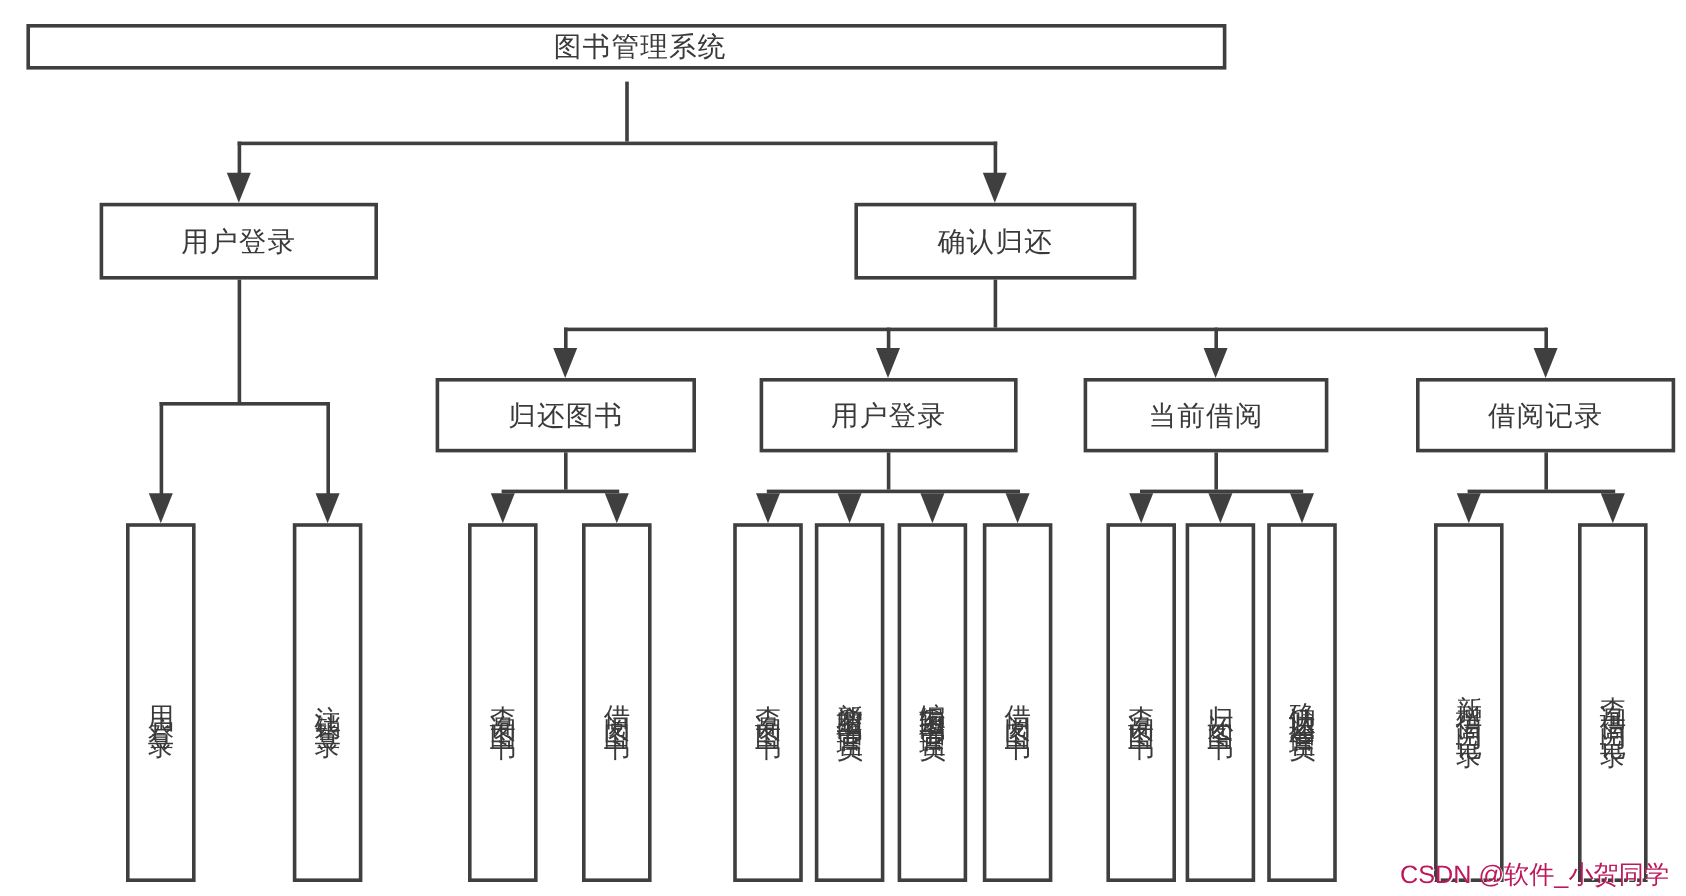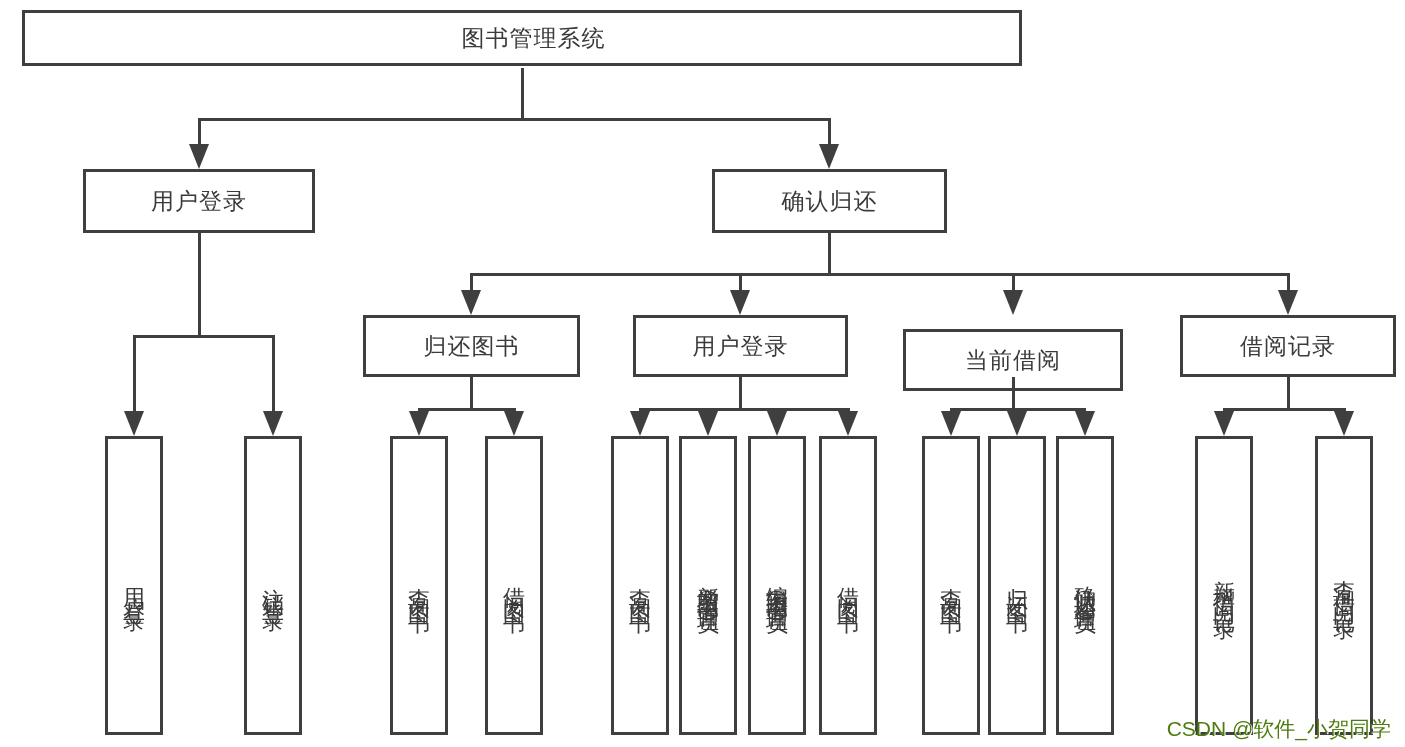--- a/index.html
+++ b/index.html
@@ -20,29 +20,29 @@
   .hline, .vline { position:absolute; background:#3f3f3f; }
   .hline { height:3px; }
   .vline { width:3px; }
   .arrow {
     position:absolute; width:0; height:0;
     border-left:10px solid transparent; border-right:10px solid transparent;
     border-top:25px solid #3f3f3f;
   }
   .watermark {
     position:absolute; right:14px; bottom:4px;
-    font-size:21px; color:#4d7c0f; text-shadow:1px 1px 0 #ffffff;
+    font-size:21px; color:#be185d; text-shadow:1px 1px 0 #ffffff;
   }
 </style>
 </head>
 <body>
 
 <div class="canvas">
 
-  <div class="node node-h" style="left:22px; top:10px; width:1000px; height:56px;padding-left:23px;">图书管理系统</div>
+  <div class="node node-h" style="left:22px; top:20px; width:1000px; height:38px;padding-left:23px;">图书管理系统</div>
 
   <div class="vline" style="left:521px; top:68px; height:50px;"></div>
   <div class="hline" style="left:198px; top:118px; width:633px;"></div>
   <div class="vline" style="left:198px; top:118px; height:28px;"></div>
   <div class="arrow" style="left:189px; top:144px;"></div>
   <div class="vline" style="left:828px; top:118px; height:28px;"></div>
   <div class="arrow" style="left:819px; top:144px;"></div>
 
   <div class="node node-h" style="left:83px; top:169px; width:232px; height:64px;">用户登录</div>
   <div class="node node-h" style="left:712px; top:169px; width:235px; height:64px;">确认归还</div>
@@ -60,21 +60,21 @@
   <div class="arrow" style="left:461px; top:290px;"></div>
   <div class="vline" style="left:739px; top:273px; height:19px;"></div>
   <div class="arrow" style="left:730px; top:290px;"></div>
   <div class="vline" style="left:1012px; top:273px; height:19px;"></div>
   <div class="arrow" style="left:1003px; top:290px;"></div>
   <div class="vline" style="left:1287px; top:273px; height:19px;"></div>
   <div class="arrow" style="left:1278px; top:290px;"></div>
 
   <div class="node node-h" style="left:363px; top:315px; width:217px; height:62px;">归还图书</div>
   <div class="node node-h" style="left:633px; top:315px; width:215px; height:62px;">用户登录</div>
-  <div class="node node-h" style="left:903px; top:315px; width:220px; height:62px;margin-top:14px;">当前借阅</div>
+  <div class="node node-h" style="left:903px; top:315px; width:204px; height:62px;">当前借阅</div>
   <div class="node node-h" style="left:1180px; top:315px; width:216px; height:62px;">借阅记录</div>
 
   <div class="vline" style="left:470px; top:377px; height:31px;"></div>
   <div class="hline" style="left:418px; top:408px; width:98px;"></div>
   <div class="arrow" style="left:409px; top:411px;"></div>
   <div class="arrow" style="left:504px; top:411px;"></div>
 
   <div class="vline" style="left:739px; top:377px; height:31px;"></div>
   <div class="hline" style="left:639px; top:408px; width:211px;"></div>
   <div class="arrow" style="left:630px; top:411px;"></div>

